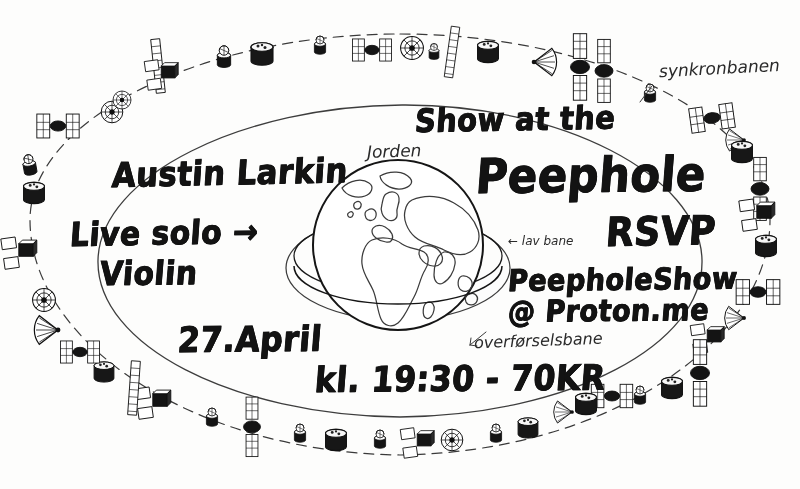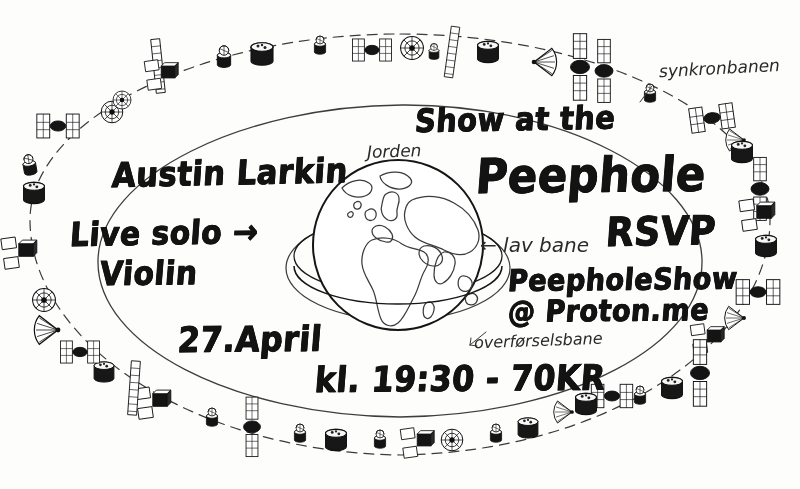--- a/index.html
+++ b/index.html
@@ -57,21 +57,21 @@
   #t-time     { left:315px; top:363px; font-size:35px; transform:skewX(-5deg) rotate(-0.5deg); }
 
   #t-showat   { left:415px; top:105px; font-size:32px; transform:skewX(-5deg) rotate(-1deg); }
   #t-venue    { left:476px; top:152px; font-size:48px; transform:skewX(-5deg) rotate(-0.6deg); }
   #t-rsvp     { left:606px; top:212px; font-size:40px; transform:skewX(-5deg) rotate(-1deg); }
   #t-email1   { left:508px; top:266px; font-size:30px; transform:skewX(-5deg) rotate(-0.6deg); }
   #t-email2   { left:508px; top:297px; font-size:30px; transform:skewX(-5deg) rotate(-0.6deg); }
 
   #a-sync     { left:659px; top:60px;  font-size:17px; transform:rotate(-3deg); }
   #a-jorden   { left:367px; top:143px; font-size:17px; transform:rotate(-2deg); }
-  #a-lav      { left:480px; top:235px; font-size:20px; }
+  #a-lav      { left:508px; top:235px; font-size:12px; }
   #a-over     { left:474px; top:333px; font-size:16px; transform:rotate(-2deg); }
 </style>
 </head>
 <body>
 
 <div id="poster" style="background: rgb(253, 253, 252);">
 
   <svg id="artboard" viewBox="0 0 800 489" xmlns="http://www.w3.org/2000/svg">
     <defs>
 

